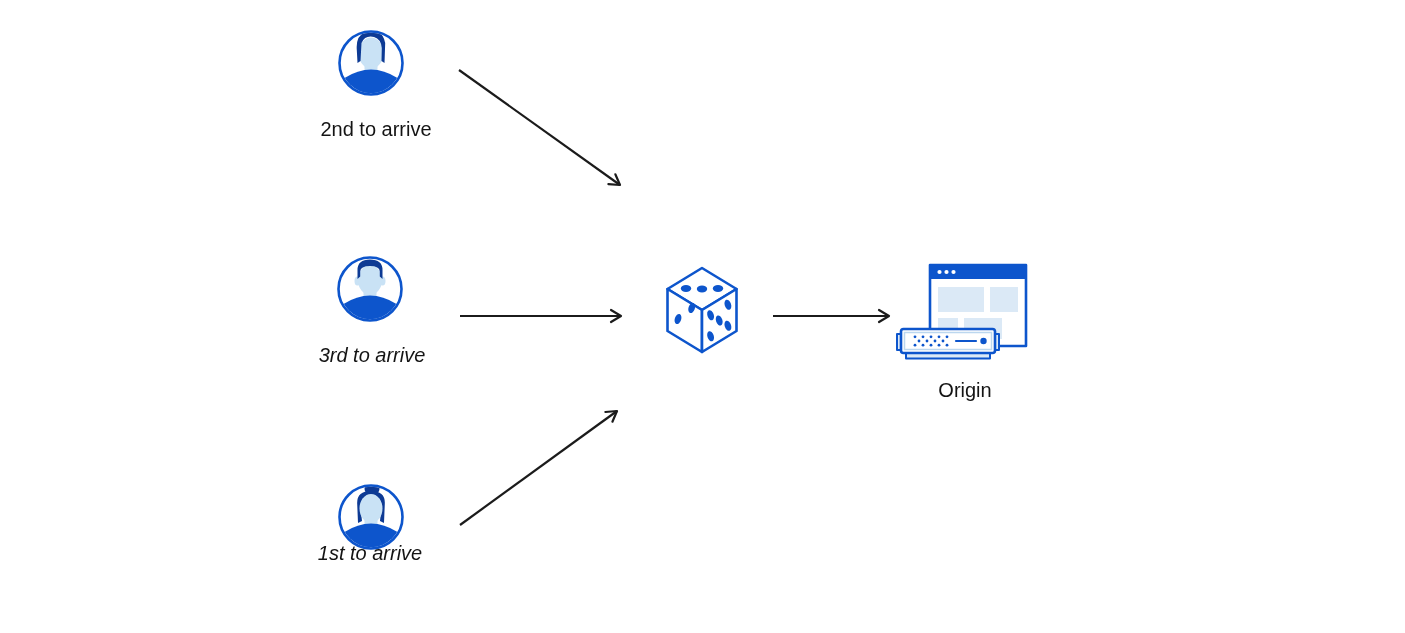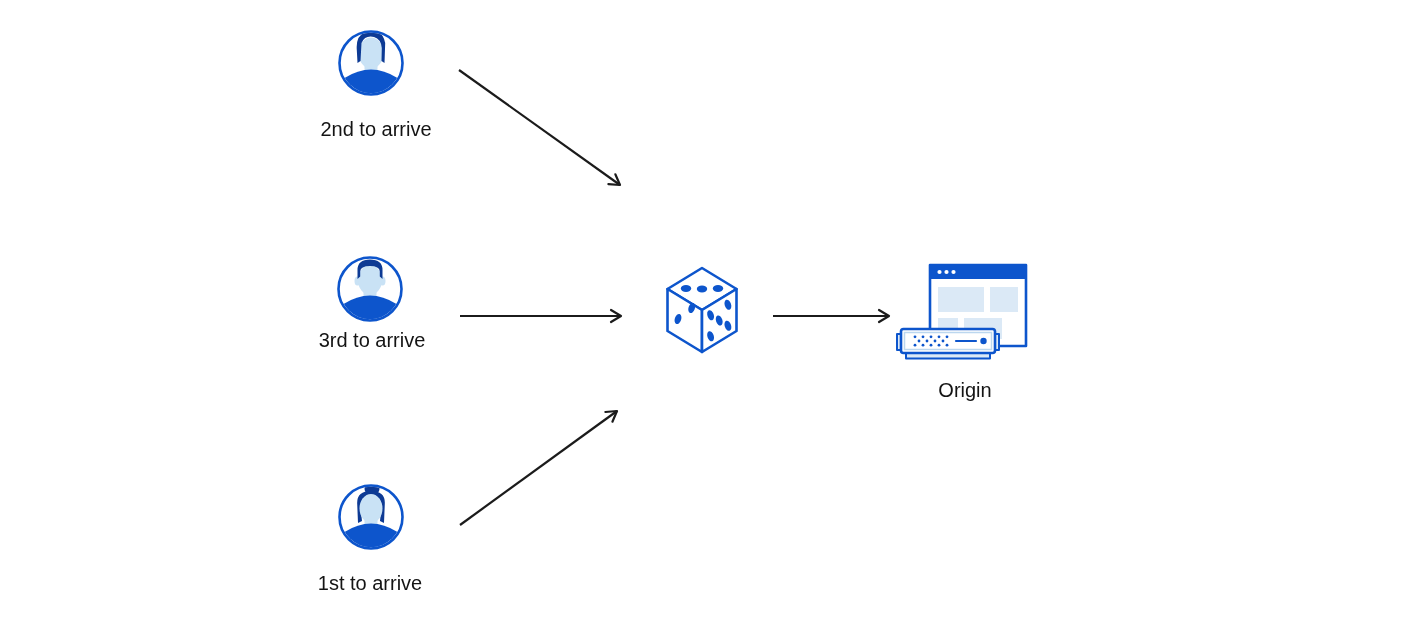--- a/index.html
+++ b/index.html
@@ -162,17 +162,17 @@
             <circle cx="939" cy="345.2" r="1.4"></circle>
           <circle cx="947" cy="345.2" r="1.4"></circle>
         </g>
         <line class="stroke-blue" x1="956" y1="341" x2="976" y2="341" stroke-width="2.2" stroke-linecap="round"></line>
         <circle class="fill-blue" cx="983.5" cy="341" r="3.2"></circle>
       </g>
     </g>
   </svg>
 
   <div class="node-label" style="left:376px; top:117px;">2nd to arrive</div>
-  <div class="node-label" style="left:372px; top:328px;">3rd to arrive</div>
-  <div class="node-label" style="left:370px; top:571px;">1st to arrive</div>
+  <div class="node-label" style="left:372px; top:343px;font-style:italic;">3rd to arrive</div>
+  <div class="node-label" style="left:370px; top:541px;font-style:italic;">1st to arrive</div>
   <div class="node-label" style="left:965px; top:378px;">Origin</div>
 
 </div>
 
 </body></html>

